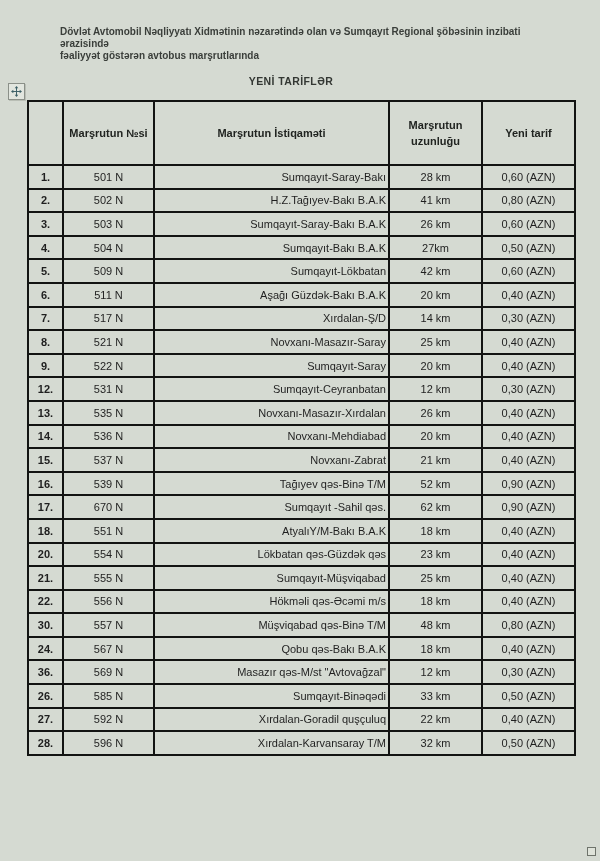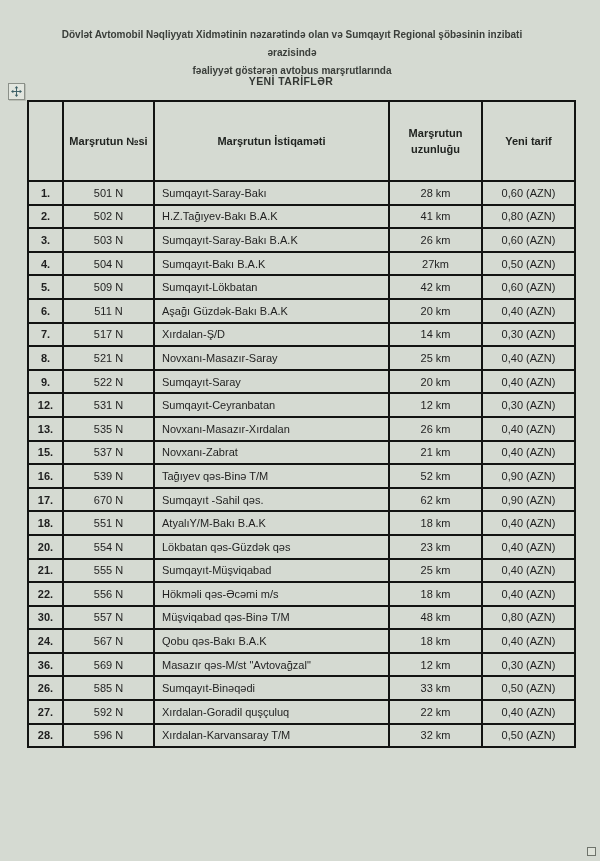--- a/index.html
+++ b/index.html
@@ -5,24 +5,23 @@
   html, body { margin: 0; padding: 0; }
   body {
     width: 600px; height: 861px;
     background: #d5dad2;
     font-family: "Liberation Sans", sans-serif;
     color: #1f1f1f;
     position: relative;
     overflow: hidden;
   }
   .doc-title {
-    position: absolute; top: 26px; left: 44px; right: 60px;
-    text-align: center;
+    position: absolute; top: 26px; left: 60px; right: 60px;
     font-size: 10px; font-weight: 700; color: #3a3e3a;
-    line-height: 18px;
+    line-height: 12px;
   }
   .doc-heading {
     position: absolute; top: 75px; left: 12px; right: 30px;
     text-align: center;
     font-size: 10.5px; font-weight: 700; color: #333733;
     letter-spacing: 0.4px;
   }
   .move-handle {
     position: absolute; top: 83px; left: 8px;
     width: 15px; height: 15px;
@@ -47,29 +46,29 @@
     overflow: hidden;
     white-space: nowrap;
   }
   .tariff-table th {
     font-weight: 700;
     font-size: 11px;
     color: #212421;
     line-height: 16px;
     white-space: normal;
   }
-  .head-row { height: 80px; }
+  .head-row { height: 64px; }
   .t-body td { height: 21.6px; }
   col.c-idx   { width: 35px; }
   col.c-num   { width: 91px; }
   col.c-dir   { width: 235px; }
   col.c-len   { width: 93px; }
   col.c-tar   { width: 93px; }
   td.idx { font-weight: 700; }
-  td.dir { text-align: left; padding-left: 7px; }
+  td.dir { text-align: right; padding-left: 7px; }
   .resize-handle {
     position: absolute; top: 847px; left: 587px;
     width: 7px; height: 7px;
     background: #dfe3da;
     border: 1px solid #6e736b;
   }
 </style>
 </head>
 <body>
 
@@ -196,20 +195,27 @@
   </tr>
 
   <tr>
     <td class="idx">13.</td>
     <td>535 N</td>
     <td class="dir">Novxanı-Masazır-Xırdalan</td>
     <td>26 km</td>
     <td>0,40 (AZN)</td>
   </tr>
 
+  <tr>
+    <td class="idx">14.</td>
+    <td>536 N</td>
+    <td class="dir">Novxanı-Mehdiabad</td>
+    <td>20 km</td>
+    <td>0,40 (AZN)</td>
+  </tr>
 
   <tr>
     <td class="idx">15.</td>
     <td>537 N</td>
     <td class="dir">Novxanı-Zabrat</td>
     <td>21 km</td>
     <td>0,40 (AZN)</td>
   </tr>
 
   <tr>

